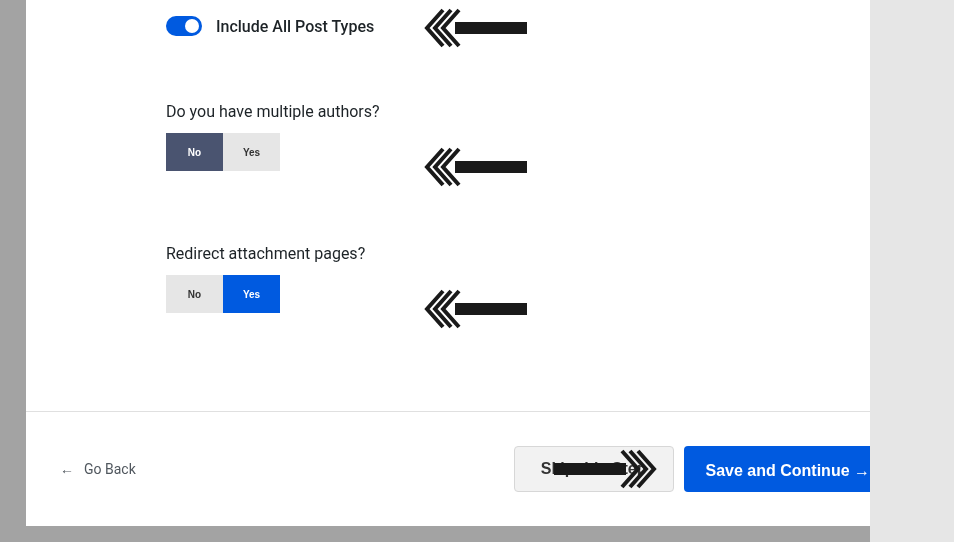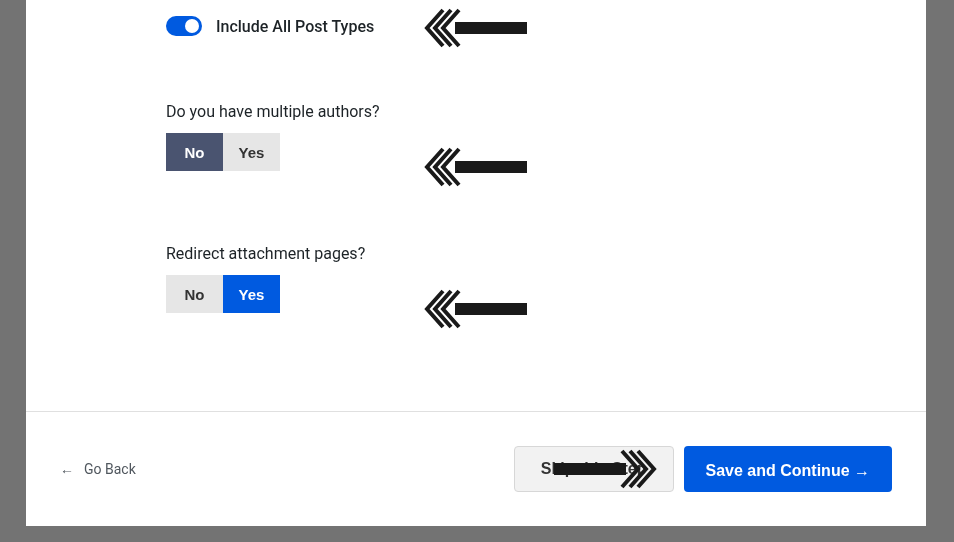--- a/index.html
+++ b/index.html
@@ -1,29 +1,29 @@
 <!DOCTYPE html>
 <html><head>
 <meta charset="utf-8">
 <style>
   html,body{margin:0;padding:0;font-family:-apple-system,BlinkMacSystemFont,"Segoe UI",Roboto,Helvetica,Arial,sans-serif;font-size:16px;color:#1d2327;background:#e6e6e6;}
-  .page{width:954px;height:542px;background:#737373;position:relative;overflow:hidden;}
+  .page{width:870px;height:542px;background:#a3a3a3;position:relative;overflow:hidden;}
   .card{position:absolute;left:26px;top:0;width:900px;height:526px;background:#fff;box-sizing:border-box;}
   .content{position:relative;height:410px;padding-left:140px;}
   .row{position:relative;height:66px;}
   .row.tall{height:106px;margin-top:36px;}
   .toggle{display:inline-flex;align-items:center;margin-top:16px;cursor:pointer;}
   .toggle-label{margin-left:14px;font-weight:500;}
   .switch{width:36px;height:20px;border-radius:10px;background:#005ae0;position:relative;display:inline-block;}
   .switch::after{content:"";position:absolute;width:14px;height:14px;background:#fff;border-radius:50%;top:3px;right:3px;}
   .check{width:28px;height:28px;border-radius:50%;background:#00a32a;display:inline-flex;align-items:center;justify-content:center;}
   .check svg{width:14px;height:14px;fill:#fff;}
   .q-label{font-size:16px;color:#1d2327;margin:0;}
   .seg{display:flex;margin-top:12px;}
-  .seg-btn{width:57px;height:38px;border:none;font-size:15px;font-weight:600;display:flex;align-items:center;justify-content:center;cursor:pointer;}
+  .seg-btn{width:57px;height:38px;border:none;font-size:10px;font-weight:600;display:flex;align-items:center;justify-content:center;cursor:pointer;}
   .seg-no-active{background:#4a5470;color:#fff;}
   .seg-yes-inactive{background:#e6e6e6;color:#333;}
   .seg-no-inactive{background:#e6e6e6;color:#333;}
   .seg-yes-active{background:#005ae0;color:#fff;}
   .arrow-ann{position:absolute;width:106px;height:40px;pointer-events:none;}
   .arrow-body{position:absolute;right:0;top:14px;width:72px;height:12px;background:#1a1a1a;}
   .chevrons{position:absolute;left:0;top:0;}
   .chevrons svg{width:40px;height:40px;}
   .arrow-r{position:absolute;width:106px;height:40px;pointer-events:none;}
   .arrow-r .arrow-body{left:0;right:auto;}

